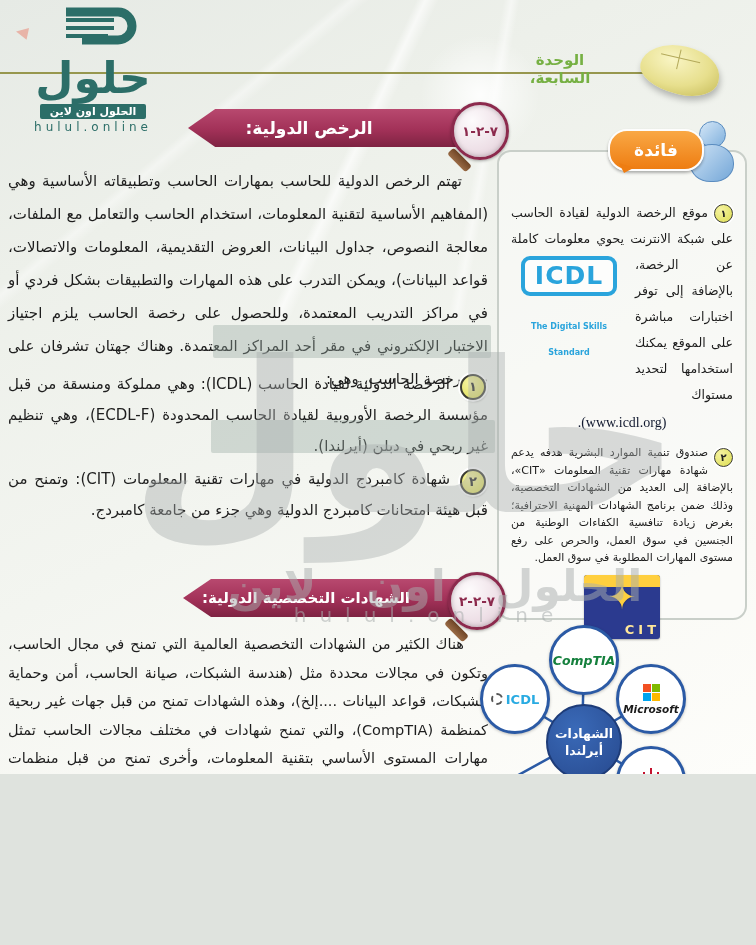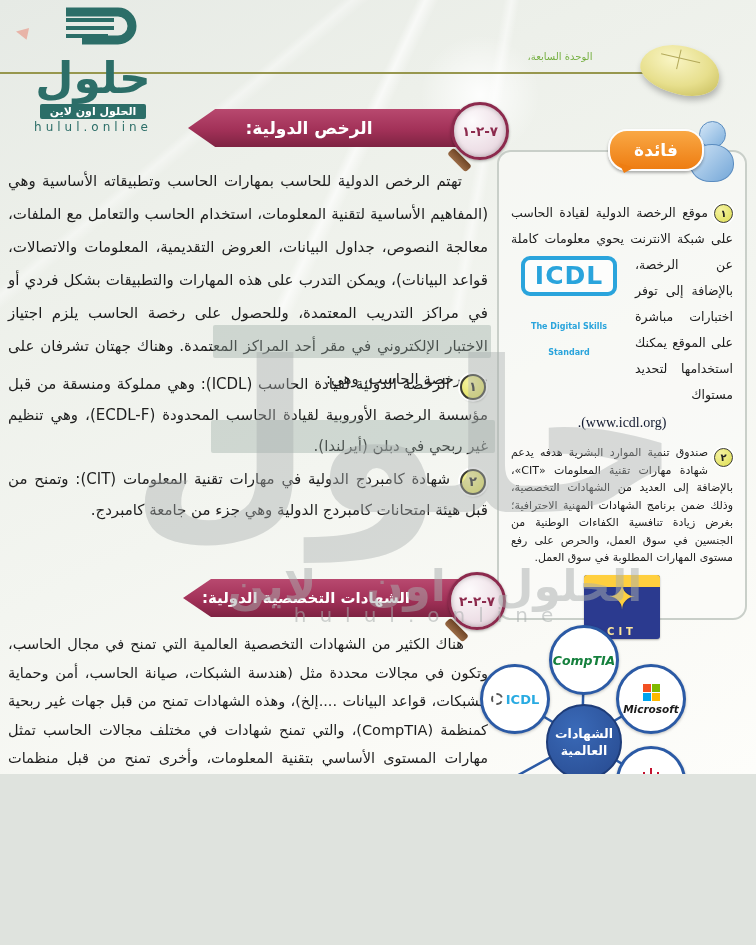--- a/index.html
+++ b/index.html
@@ -12,21 +12,21 @@
       linear-gradient(100deg,transparent 62%,rgba(255,255,255,.5) 63%,transparent 64%),
       linear-gradient(140deg,transparent 30%,rgba(255,255,255,.4) 31%,transparent 32.5%),
       radial-gradient(circle at 480px 95px,rgba(255,255,255,.9),transparent 60px);}
   
   .cable{position:absolute;left:0;top:72px;width:658px;height:2px;background:#97974e;}
   .brand{position:absolute;left:18px;top:4px;width:150px;z-index:6;text-align:center;color:#2c6e68;}
   .pencil-tip{position:absolute;left:-8px;top:22px;width:0;height:0;border:6px solid transparent;border-right:12px solid #e8b4a8;transform:rotate(12deg);}
   .brand-name{font-size:44px;font-weight:bold;line-height:44px;margin-top:-4px;}
   .brand-band{display:inline-block;background:#2c6e68;color:#fff;font-size:11px;font-weight:bold;padding:1px 10px;border-radius:2px;margin-top:2px;direction:rtl;}
   .brand-url{font-size:12px;letter-spacing:4px;color:#2c6e68;margin-top:1px;}
-  .unit-title{position:absolute;left:504px;top:51px;width:112px;text-align:center;color:#76b043;font-weight:normal;font-size:10px;direction:rtl;z-index:2;}
+  .unit-title{position:absolute;left:504px;top:51px;width:112px;text-align:center;color:#76b043;font-weight:bold;font-size:15px;direction:rtl;z-index:2;}
   .mouse{position:absolute;left:640px;top:46px;width:80px;height:48px;border-radius:52% 48% 46% 54%/58% 54% 44% 46%;
     background:radial-gradient(ellipse at 38% 32%,#f9f5c4,#e7df8d 55%,#c9bf5e 90%);
     transform:rotate(13deg);box-shadow:2px 4px 6px rgba(0,0,0,.25);z-index:2;}
   .mouse-seam{position:absolute;left:36px;top:4px;width:1px;height:20px;background:#b3a95a;}
   .mouse-seam2{position:absolute;left:18px;top:12px;width:40px;height:1px;background:#b3a95a;}
   
   .banner{position:absolute;height:38px;display:flex;align-items:center;justify-content:center;z-index:3;
     background:linear-gradient(180deg,#b8496f 0%,#a23158 55%,#7e2342 100%);
     clip-path:polygon(10% 0,100% 0,100% 100%,10% 100%,0 50%);
     color:#fff;font-weight:bold;box-shadow:0 2px 3px rgba(0,0,0,.3);}
@@ -80,21 +80,21 @@
   .icdl-logo{float:left;width:116px;margin:4px 8px 2px 0;text-align:center;}
   .icdl-frame{display:inline-block;border:4px solid #2aa4dc;border-radius:9px;padding:3px 10px;
     color:#2aa4dc;font-weight:bold;font-size:25px;letter-spacing:1px;background:rgba(255,255,255,.7);}
   .icdl-tagline{font-size:8px;color:#2aa4dc;font-weight:bold;margin-top:18px;}
   .benefit-link{display:block;direction:rtl;text-align:center;font-family:"Liberation Serif",serif;color:#10182e;}
   .link1{font-size:14px;margin-top:2px;}
   .link2{font-size:16px;margin-top:4px;letter-spacing:.5px;}
   .cit-logo{position:relative;width:76px;height:64px;margin:8px auto 0;background:#2b3a8f;border-radius:3px;overflow:hidden;box-shadow:0 1px 2px rgba(0,0,0,.3);}
   .cit-band{position:absolute;left:0;top:0;width:100%;height:12px;background:#ffcf3f;}
   .cit-star{position:absolute;left:0;top:2px;width:100%;text-align:center;font-size:34px;line-height:40px;color:#ffcf3f;text-shadow:0 0 2px rgba(0,0,0,.4);}
-  .cit-text{position:absolute;left:0;bottom:2px;width:100%;text-align:center;color:#ffe79a;font-weight:bold;font-size:10px;letter-spacing:4px;}
+  .cit-text{position:absolute;left:0;bottom:2px;width:100%;text-align:right;color:#ffe79a;font-weight:bold;font-size:13px;letter-spacing:4px;}
   
   .diagram-lines{position:absolute;left:470px;top:615px;z-index:1;}
   .dnode{position:absolute;width:64px;height:64px;border-radius:50%;background:#fff;border:3px solid #2b5aa5;
     box-shadow:0 1px 3px rgba(0,0,0,.25);display:flex;flex-direction:column;align-items:center;justify-content:center;z-index:2;}
   .dnode-center{position:absolute;left:546px;top:704px;width:72px;height:72px;border-radius:50%;
     background:radial-gradient(circle at 38% 32%,#3a6ab8,#27498e);border:2px solid #1e3c78;
     display:flex;flex-direction:column;align-items:center;justify-content:center;
     color:#fff;font-size:12.5px;font-weight:bold;z-index:2;direction:rtl;line-height:17px;}
   .n-comptia{left:549px;top:625px;}
   .n-icdl{left:480px;top:664px;}
@@ -229,21 +229,21 @@
   <svg class="diagram-lines" width="286" height="240">
     <line x1="112" y1="125" x2="114" y2="45" stroke="#2b5aa5" stroke-width="2.5"></line>
     <line x1="112" y1="125" x2="45" y2="84" stroke="#2b5aa5" stroke-width="2.5"></line>
     <line x1="112" y1="125" x2="181" y2="84" stroke="#2b5aa5" stroke-width="2.5"></line>
     <line x1="112" y1="125" x2="43" y2="163" stroke="#2b5aa5" stroke-width="2.5"></line>
     <line x1="112" y1="125" x2="181" y2="166" stroke="#2b5aa5" stroke-width="2.5"></line>
     <line x1="112" y1="125" x2="113" y2="202" stroke="#2b5aa5" stroke-width="2.5"></line>
   </svg>
   <div class="dnode-center">
     <div>الشهادات</div>
-    <div>العالمية</div>
+    <div>أيرلندا</div>
   </div>
   <div class="dnode n-comptia">
     <span class="logo-comptia">CompTIA</span>
   </div>
   <div class="dnode n-icdl">
     <span class="icdl-row">
       <span class="gear-glyph"></span>
       <span class="logo-icdl">ICDL</span>
     </span>
   </div>

